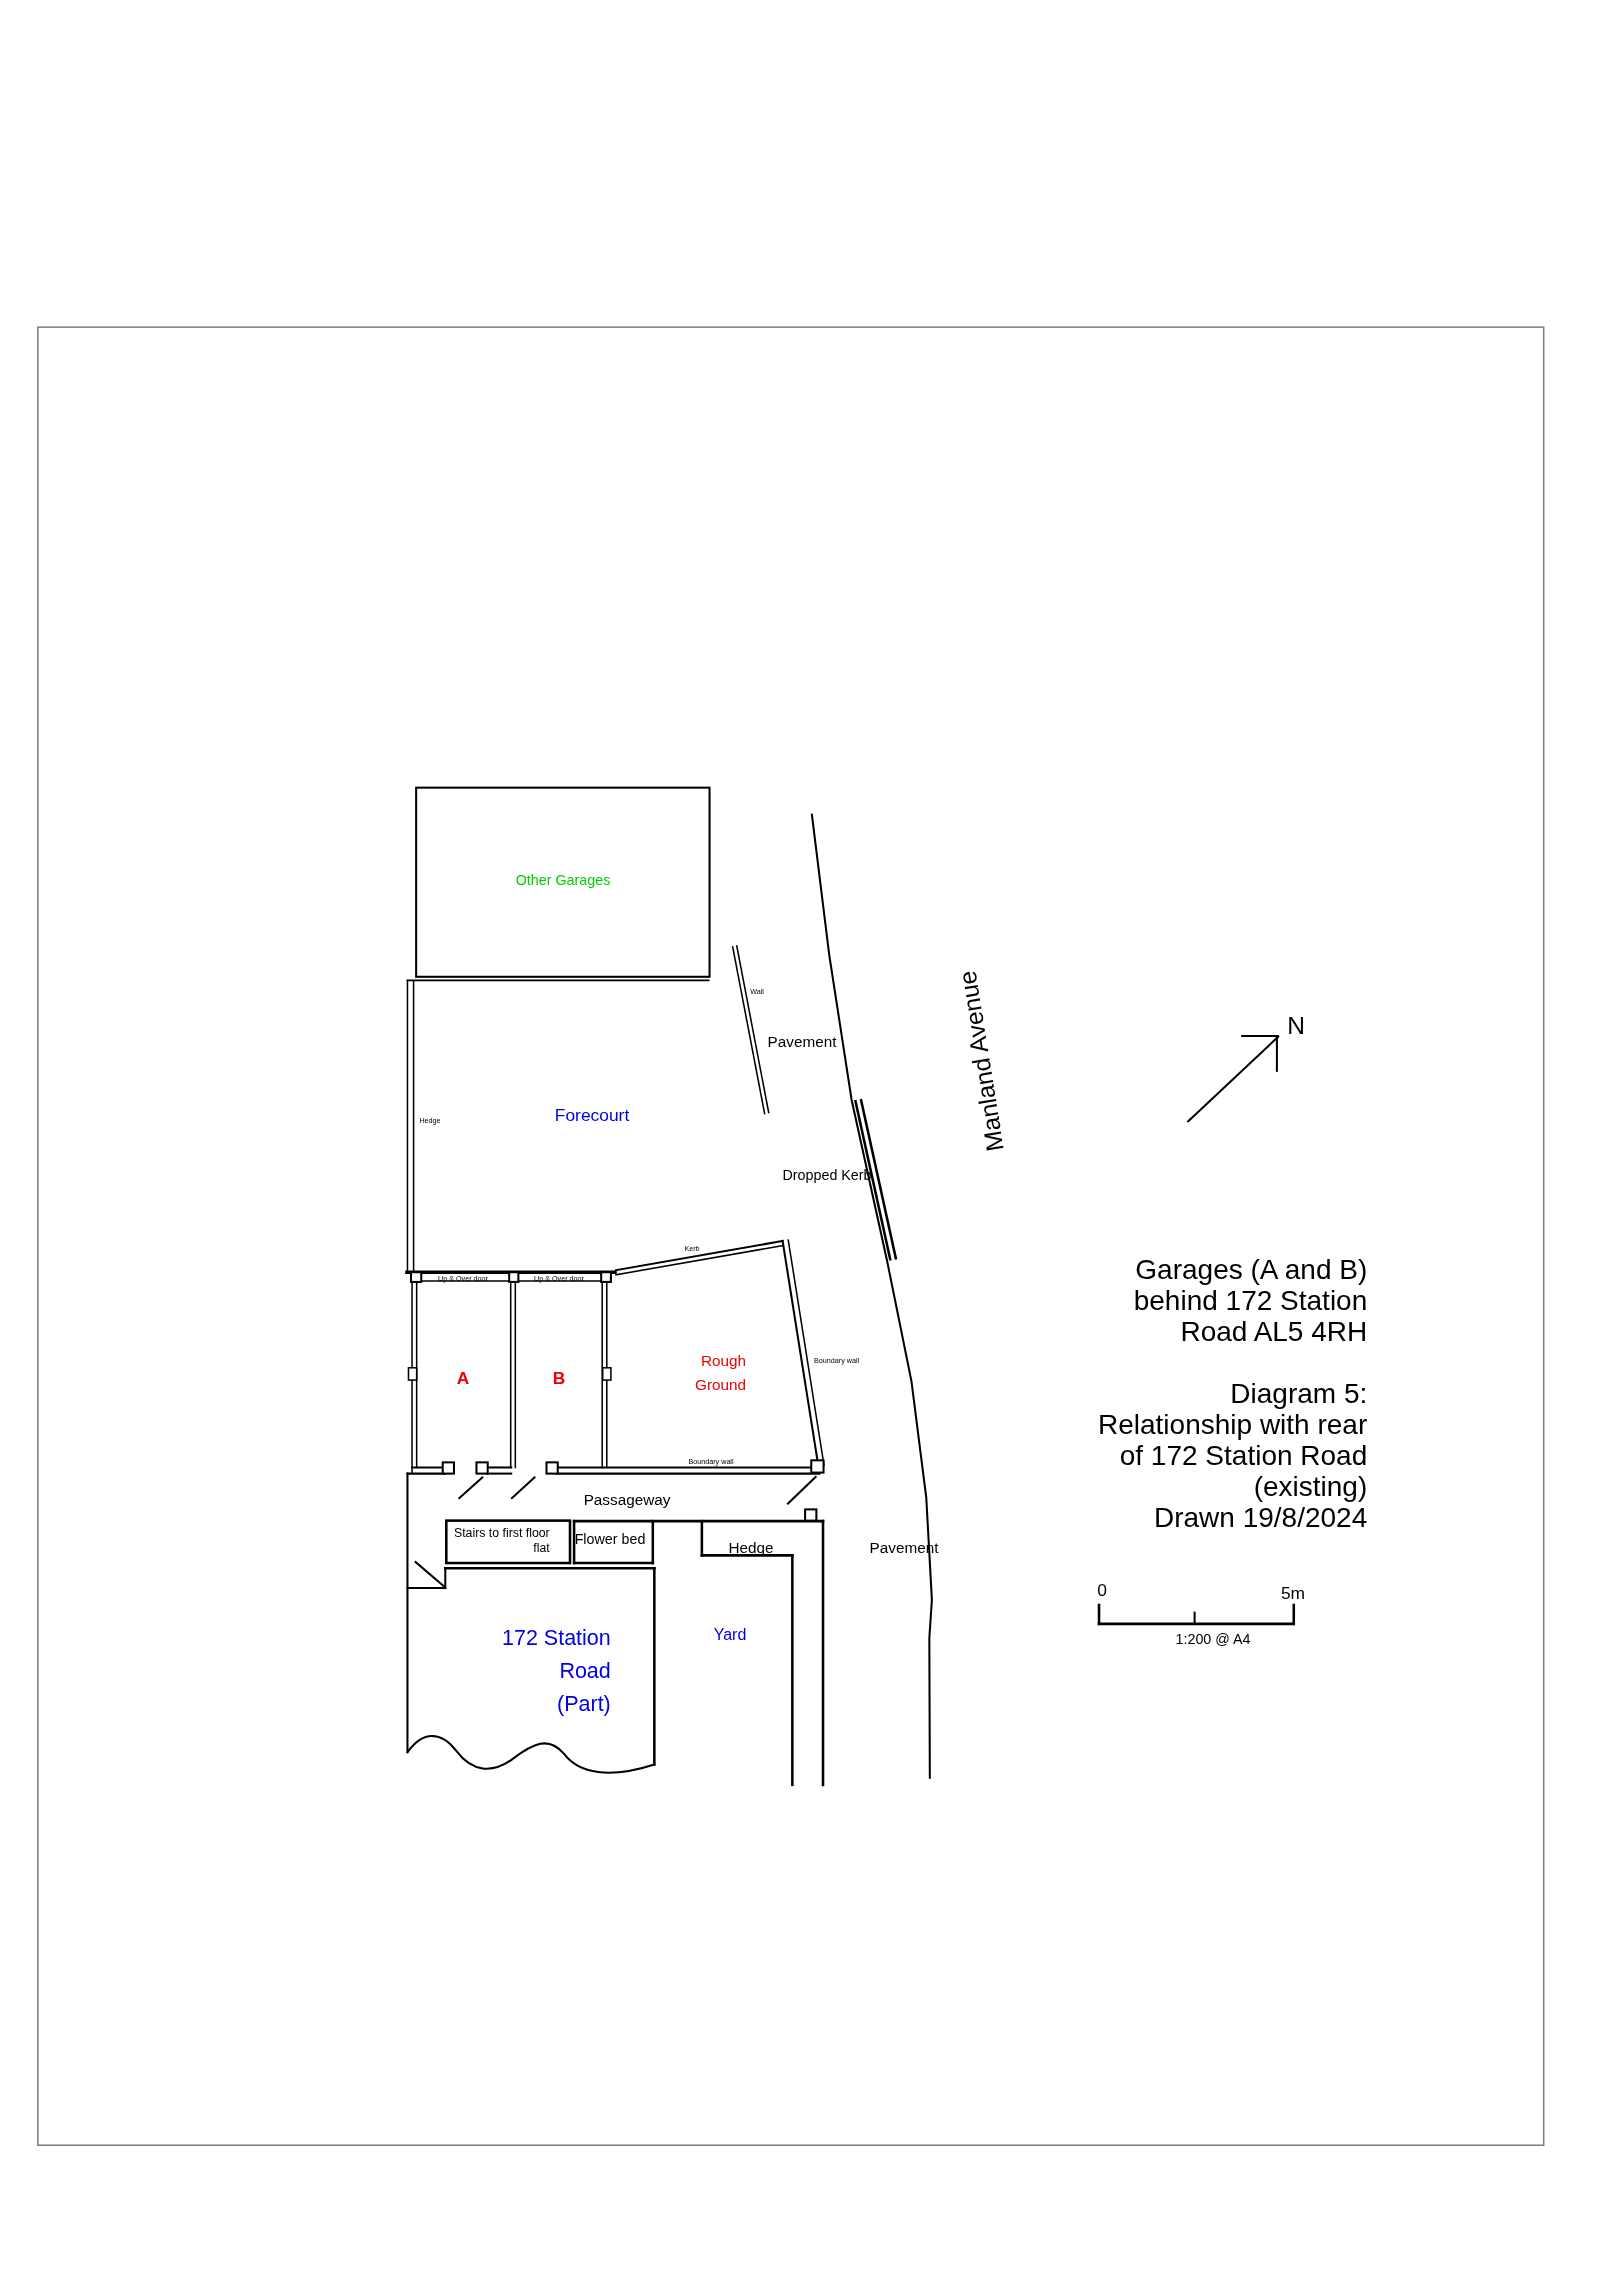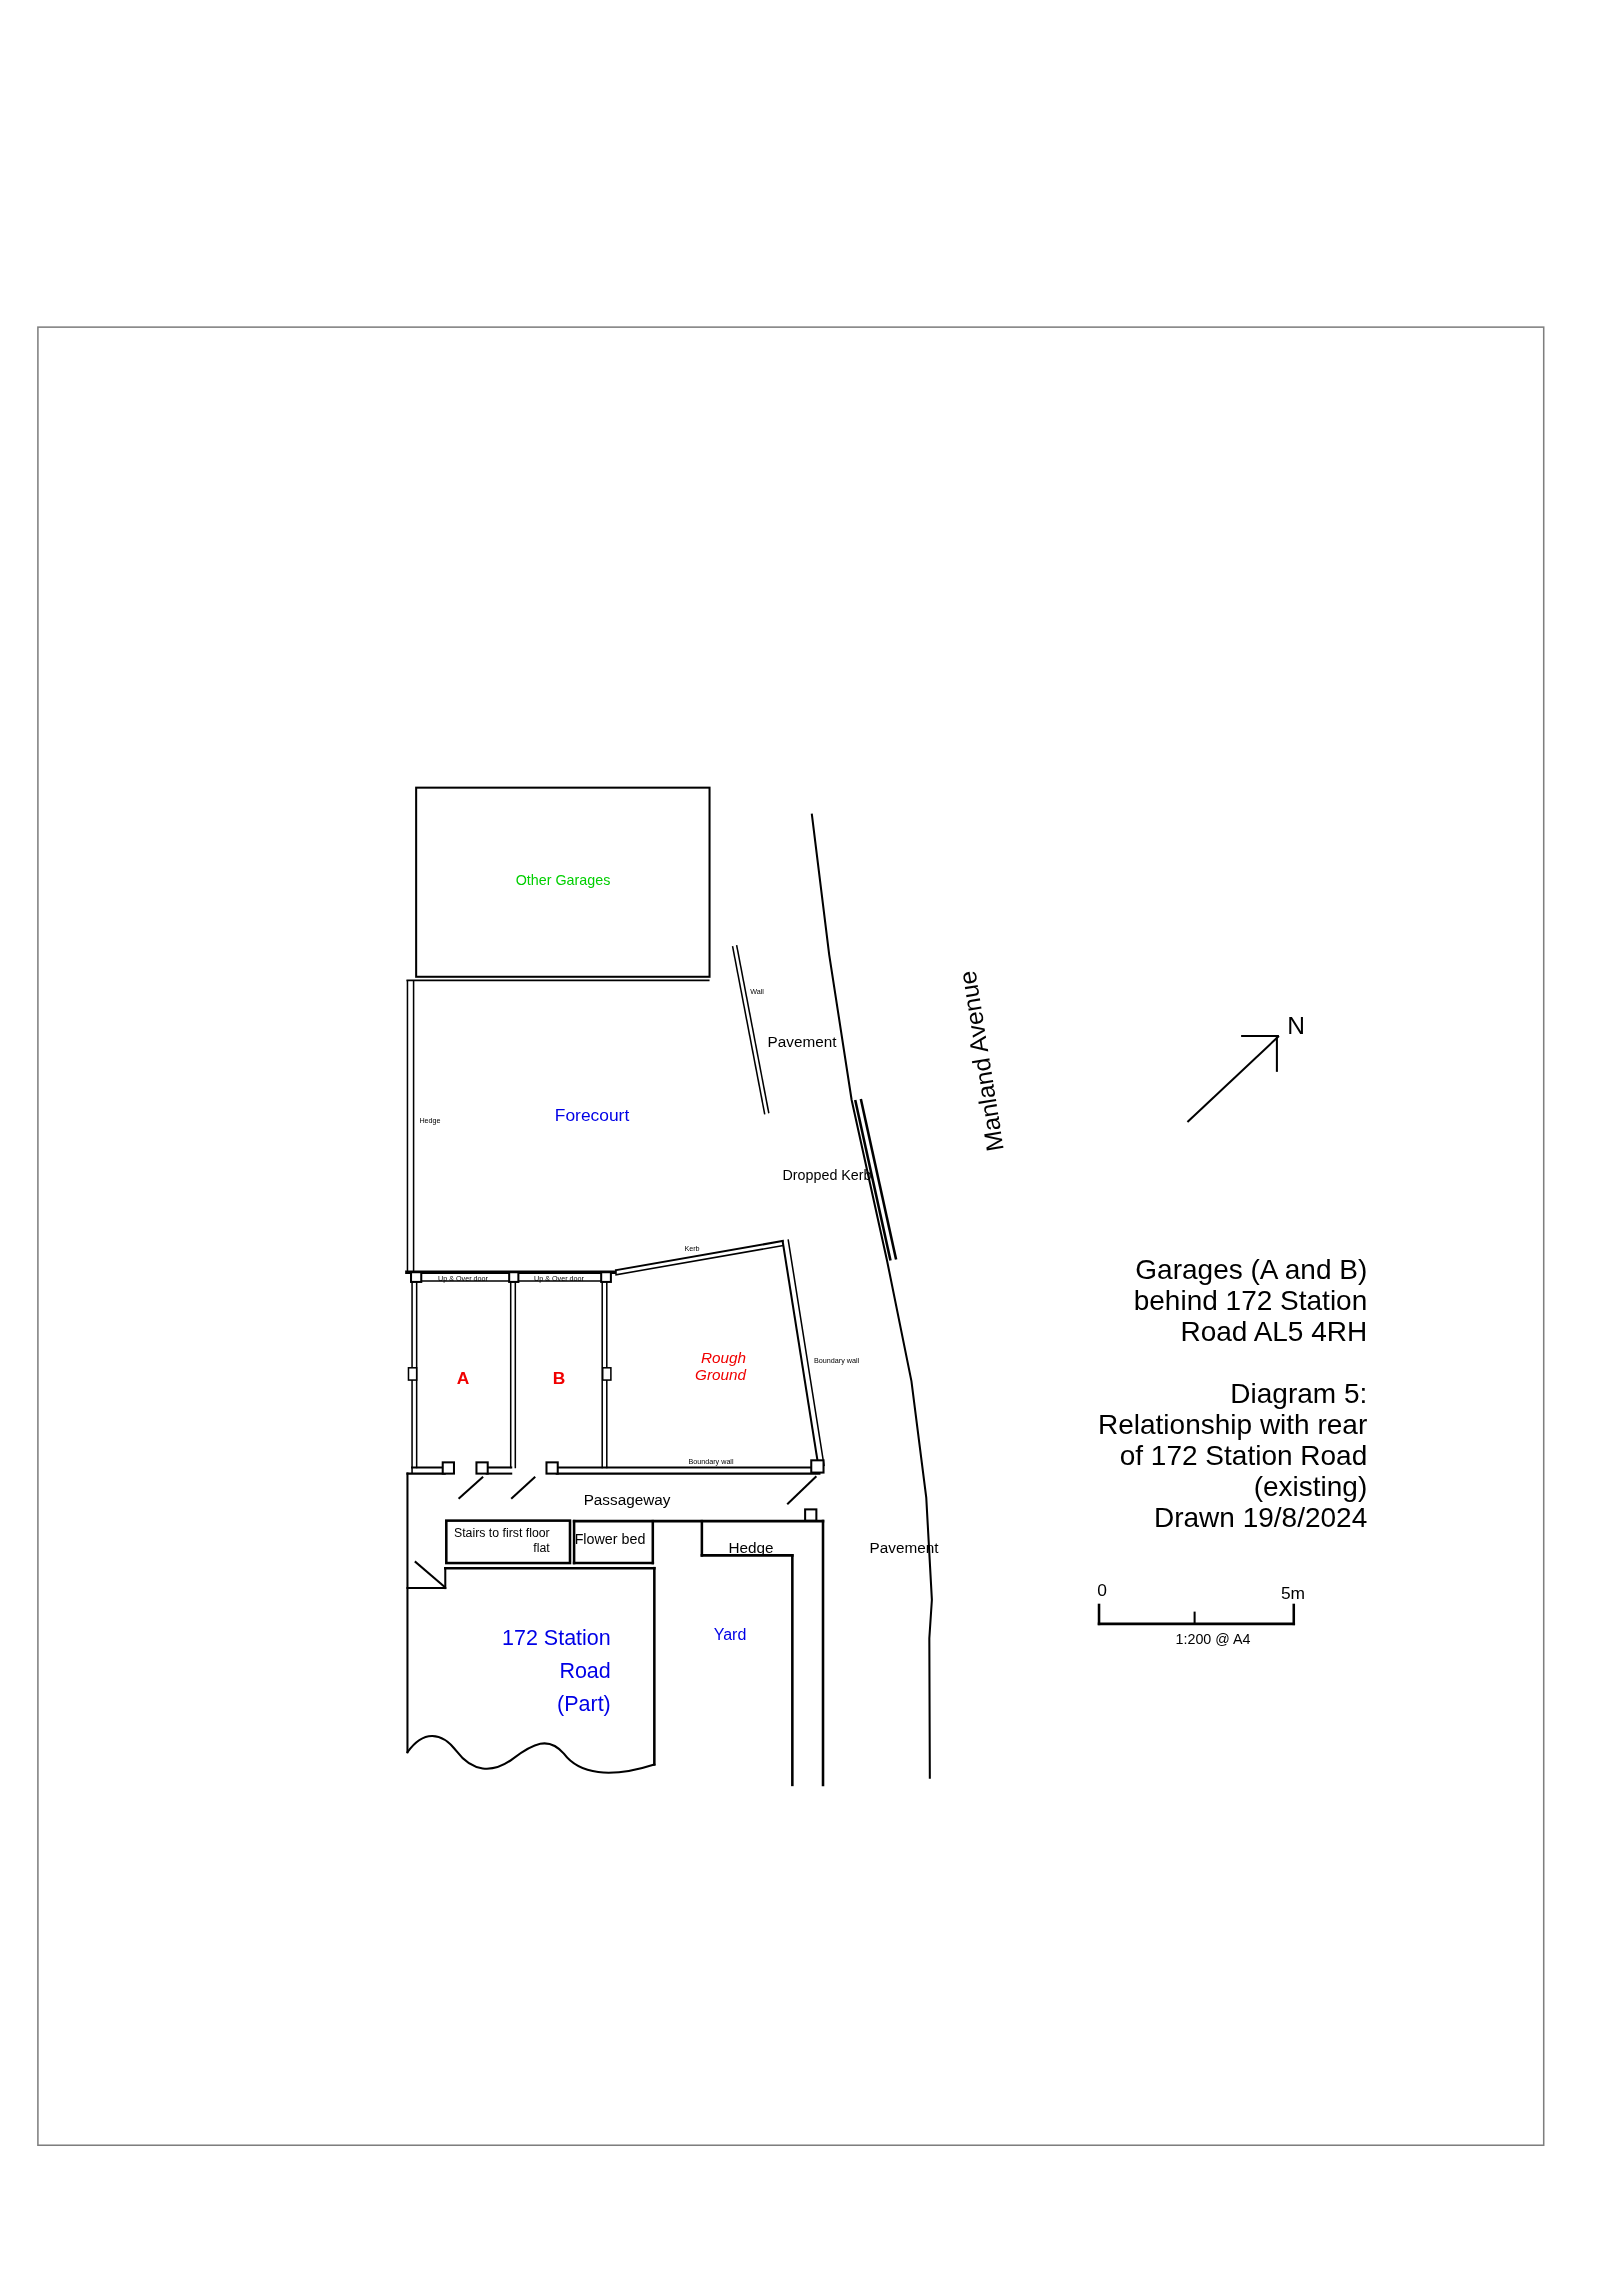--- a/index.html
+++ b/index.html
@@ -29,21 +29,21 @@
   .f14{font-size:7.2px;}
   .f28{font-size:14.3px;}
   .f30{font-size:15.3px;}
   .f34{font-size:17.4px;}
   .f42{font-size:21.5px;line-height:33px;}
   .f44{font-size:16px;}
   .f48{font-size:24.5px;}
   .f54{font-size:28px;line-height:31px;}
   .bold{font-weight:bold;}
   .manland{transform:translate(-50%,-50%) rotate(-99deg);}
-  .rough{line-height:17px;font-style:italic;}
+  .rough{line-height:24px;}
   .stairs{line-height:15.3px;font-size:12.3px;}
 </style>
 </head>
 <body>
 
 <div class="page">
 
   <svg class="plan" width="1622" height="2295" viewBox="0 0 3173 4490">
 
     <rect x="74" y="640" width="2946" height="3557" fill="none" stroke="#7E7E7E" stroke-width="3"></rect>

